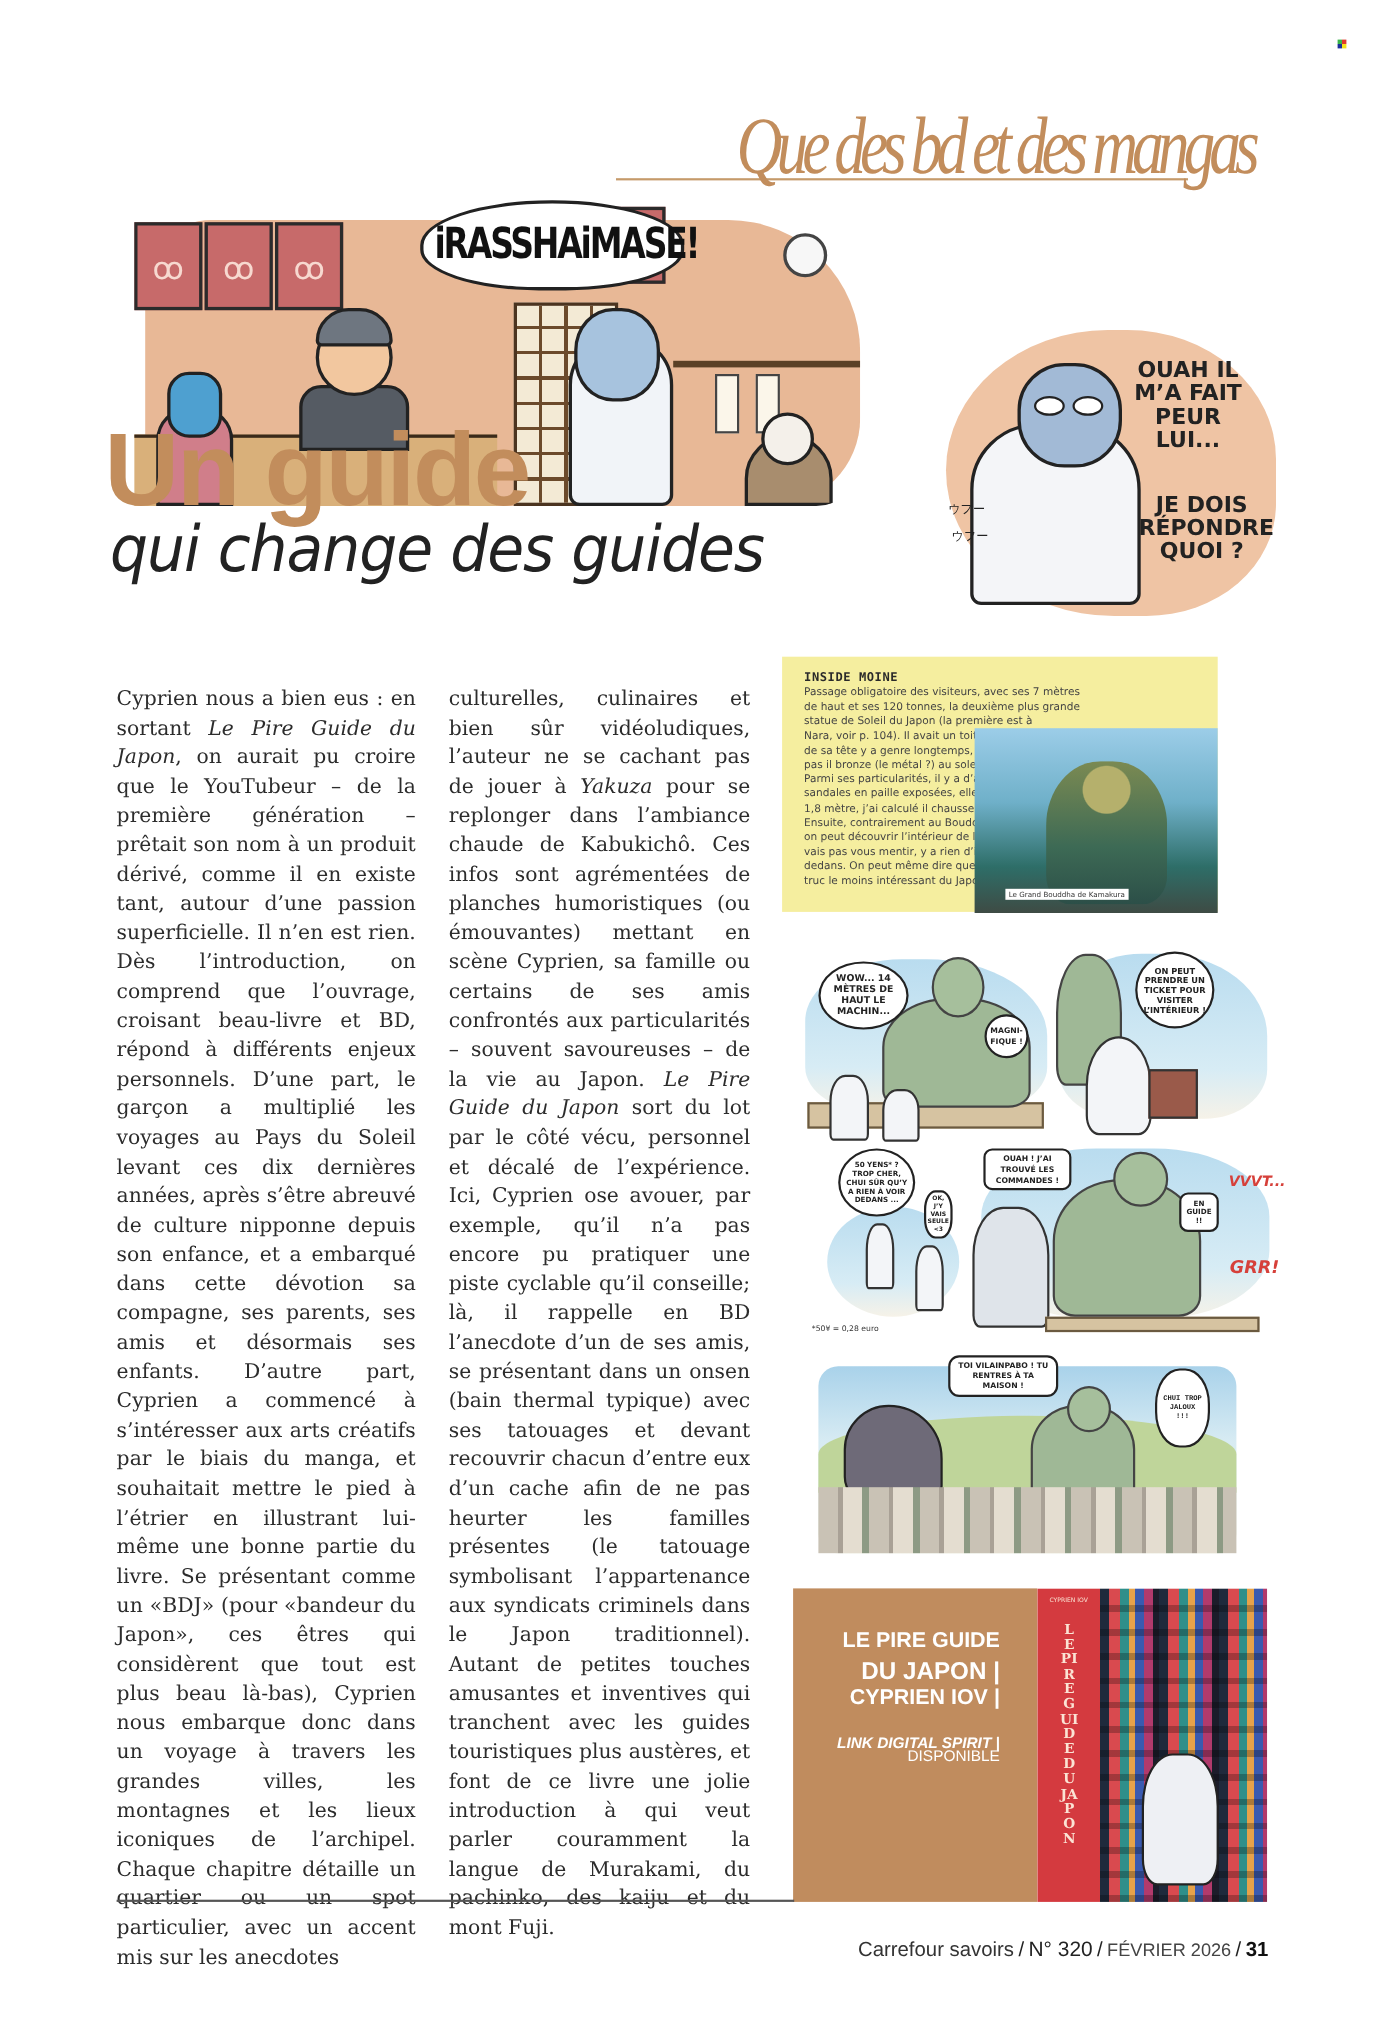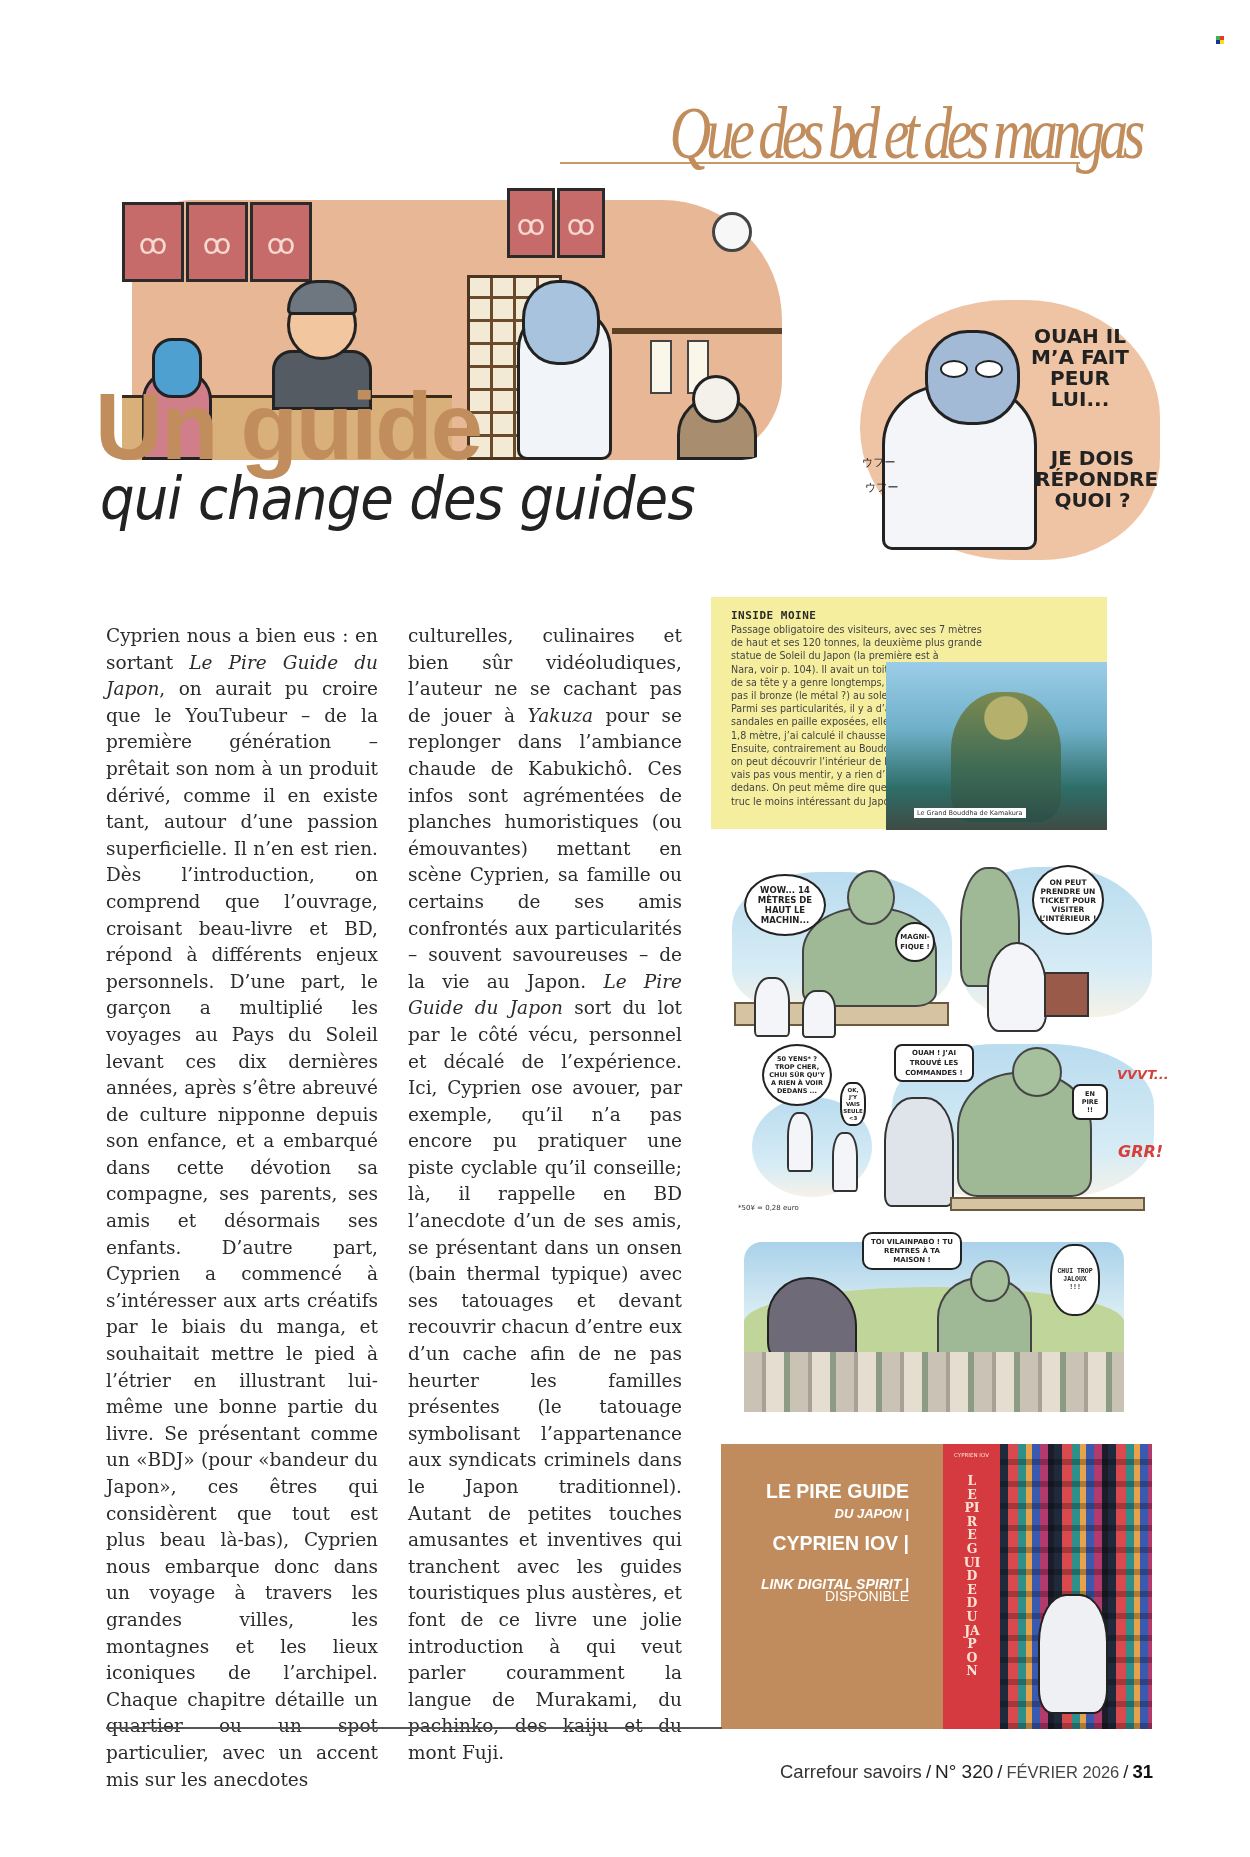--- a/index.html
+++ b/index.html
@@ -82,21 +82,21 @@
   .footnote { position: absolute; font-family: "DejaVu Sans", sans-serif; font-size: 7px; color: #333; }
   .kaiju { position: absolute; background: #6e6a78; border: 2px solid #222; border-radius: 50% 60% 20% 30%; }
   .city { position: absolute; background: repeating-linear-gradient(90deg, #c9c2b5 0 18px, #a9a196 18px 22px, #e4ddd0 22px 40px, #8d9a84 40px 46px); }
   .hills { position: absolute; background: #bfd59a; border-radius: 50% 50% 0 0; }
 
   
   .book-block { position: absolute; left: 721px; top: 1444px; width: 431px; height: 285px; }
   .book-info { position: absolute; left: 0; top: 0; width: 222px; height: 285px; background: #c08c5e; }
   .book-info .line { position: absolute; right: 34px; font-family: "Liberation Sans", sans-serif; font-weight: bold; color: #fff; text-align: right; white-space: nowrap; }
   .book-info .l1 { top: 36px; font-size: 19.5px; }
-  .book-info .l2 { top: 62px; font-size: 13px; font-style: italic; }
+  .book-info .l2 { top: 62px; font-size: 22px; }
   .book-info .l3 { top: 88px; font-size: 19.5px; }
   .book-info .l4 { top: 132px; font-size: 14px; font-style: italic; }
   .book-info .l5 { top: 144px; font-size: 14px; font-weight: normal; }
   .book-info .sep { font-weight: bold; }
   .book-cover { position: absolute; left: 222px; top: 0; width: 209px; height: 285px; overflow: hidden; }
   .cover-spine { position: absolute; left: 0; top: 0; width: 57px; height: 285px; background: #d43a3f; }
   .spine-author { position: absolute; left: 0; top: 8px; width: 57px; text-align: center; font-family: "DejaVu Sans", sans-serif; font-size: 5.5px; color: #fbe3d4; line-height: 6px; }
   .spine-title { position: absolute; left: 20px; top: 30px; width: 18px; font-family: "DejaVu Serif", serif; font-weight: bold; font-size: 12.5px; color: #fbe3d4; text-align: center; line-height: 13.6px; word-break: break-all; }
   .cover-art { position: absolute; left: 57px; top: 0; width: 152px; height: 285px; background: repeating-linear-gradient(90deg, #1f2a3c 0 8px, #d94a4f 8px 18px, #2f8f8a 18px 26px, #e7a24a 26px 32px, #3a5ab0 32px 40px, #b23a6c 40px 48px, #1c1c2a 48px 54px); }
   .cover-art::after { content: ""; position: absolute; inset: 0; background: repeating-linear-gradient(0deg, rgba(0,0,0,0.25) 0 6px, transparent 6px 22px); }
@@ -150,20 +150,23 @@
   <div class="chef"></div>
   <div class="chef-cap"></div>
   <div class="ghost"></div>
   <div class="ghost-head"></div>
   <div class="clock"></div>
   <div class="shelf"></div>
   <div class="menu-tag" style="left:528px;"></div>
   <div class="menu-tag" style="left:565px;"></div>
   <div class="bald-man"></div>
   <div class="bald-head"></div>
+  <div class="shout-bubble">
+    <div class="shout-text">iRASSHAiMASE!</div>
+  </div>
 </div>
 
 <h1 class="headline">Un guide</h1>
 <h2 class="subhead">qui change des guides</h2>
 
 <div class="illus-right">
   <div class="blob"></div>
   <div class="ir-char-body"></div>
   <div class="ir-char-head"></div>
   <div class="ir-eye" style="left:120px;"></div>
@@ -221,21 +224,21 @@
   <div class="figure" style="left:110px;top:90px;width:26px;height:60px;"></div>
   <div class="bubble" style="left:40px;top:2px;width:70px;height:62px;font-size:6.5px;line-height:8px;">50 YENS* ? TROP CHER, CHUI SÛR QU’Y A RIEN À VOIR DEDANS ...</div>
   <div class="bubble" style="left:118px;top:40px;width:26px;height:44px;font-size:5.5px;line-height:7px;border-radius:40%;">OK, J’Y VAIS SEULE &lt;3</div>
   <div class="footnote" style="left:16px;top:162px;">*50¥ = 0,28 euro</div>
   <div class="panel sky" style="left:170px;top:2px;width:262px;height:155px;border-radius:40%;"></div>
   <div class="figure" style="left:162px;top:55px;width:70px;height:110px;background:#dfe4ea;"></div>
   <div class="pedestal" style="left:228px;top:155px;width:195px;height:14px;"></div>
   <div class="buddha" style="left:235px;top:30px;width:135px;height:125px;"></div>
   <div class="buddha-head" style="left:290px;top:5px;width:50px;height:50px;"></div>
   <div class="bubble rect" style="left:172px;top:2px;width:80px;height:38px;font-size:7px;">OUAH ! J’AI TROUVÉ LES COMMANDES !</div>
-  <div class="bubble rect" style="left:350px;top:42px;width:36px;height:36px;font-size:6.5px;line-height:8px;">EN PIRE !!</div>
+  <div class="bubble rect" style="left:350px;top:42px;width:36px;height:36px;font-size:6.5px;line-height:8px;">EN GUIDE !!</div>
   <div class="red-sfx" style="left:395px;top:25px;font-size:13px;">VVVT...</div>
   <div class="red-sfx" style="left:396px;top:100px;">GRR!</div>
 </div>
 
 <div class="comic comic-3">
   <div class="panel" style="left:22px;top:10px;width:380px;height:170px;background:linear-gradient(180deg,#a9d2ea 0%,#d7ebf3 40%,#e9eedd 100%);border-radius:18px;"></div>
   <div class="hills" style="left:22px;top:55px;width:380px;height:70px;"></div>
   <div class="kaiju" style="left:45px;top:45px;width:90px;height:90px;"></div>
   <div class="buddha" style="left:215px;top:45px;width:95px;height:90px;"></div>
   <div class="buddha-head" style="left:248px;top:28px;width:40px;height:42px;"></div>

